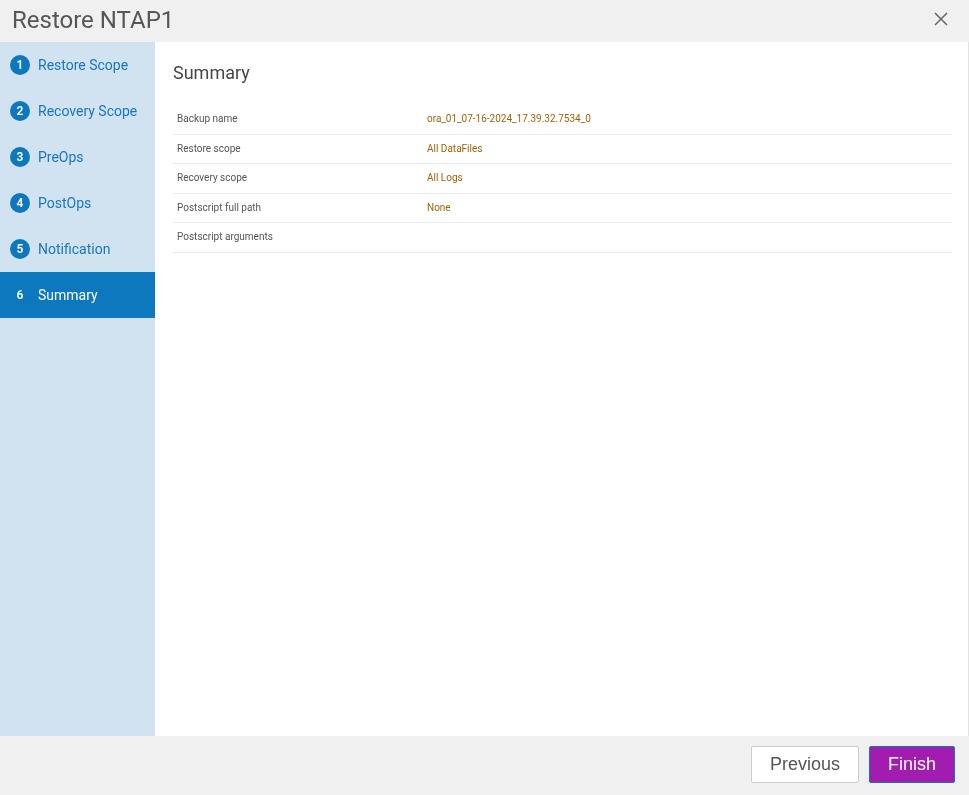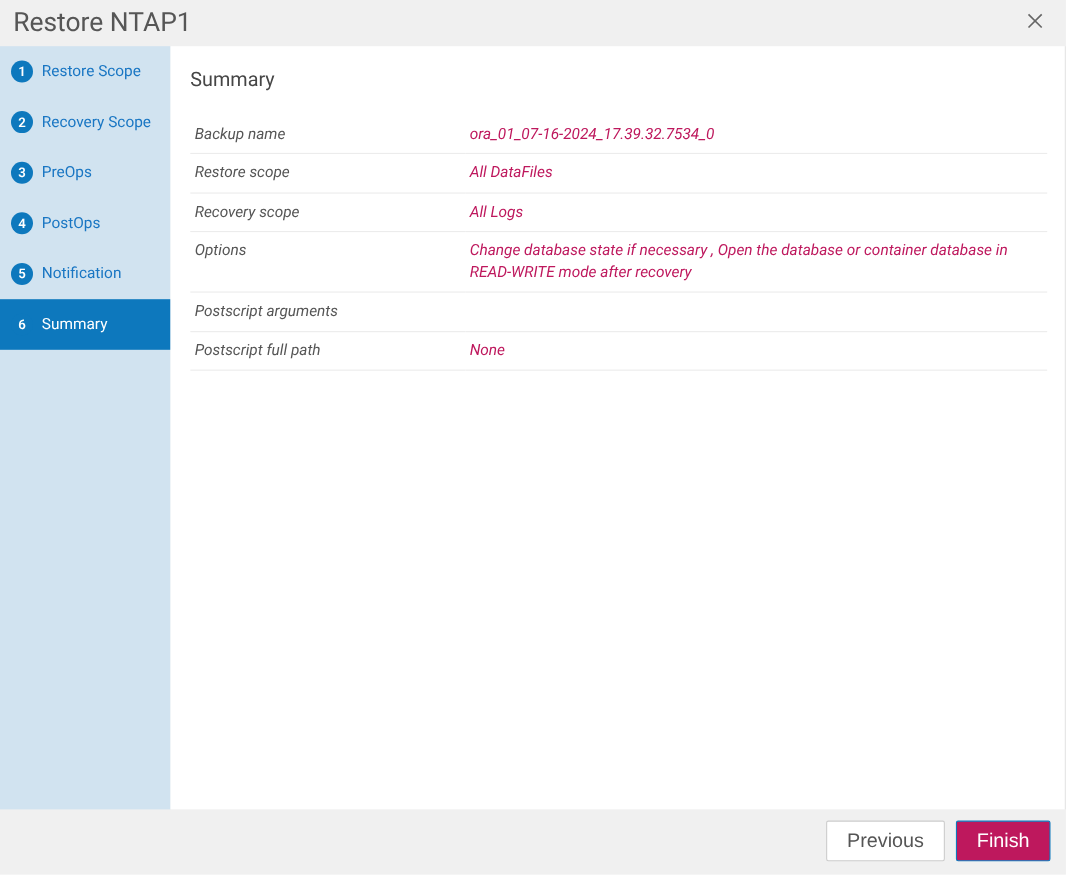--- a/index.html
+++ b/index.html
@@ -88,49 +88,48 @@
     .summary-table {
       width: 100%;
       border-collapse: collapse;
     }
     .summary-table tr {
       border-bottom: 1px solid #ececec;
     }
     .summary-table td {
       padding: 7px 4px;
       vertical-align: top;
-      font-size: 14px;
+      font-size: 10px;
       line-height: 1.45;
-      font-style: italic;
     }
     .summary-table td.label {
       width: 250px;
       color: #555;
     }
     .summary-table td.value {
-      color: #be185d;
+      color: #a16207;
     }
     .footer {
       display: flex;
       justify-content: flex-end;
       gap: 10px;
       padding: 10px 14px 12px;
       background: #f0f0f0;
     }
     .btn {
       padding: 7px 18px;
       font-size: 18px;
       border-radius: 2px;
       cursor: pointer;
       border: 1px solid #ccc;
       background: #fff;
       color: #555;
     }
     .btn-primary {
-      background: #be185d;
+      background: #a21caf;
       border-color: #0d78bd;
       color: #fff;
     }
   </style>
 </head>
 <body>
 
 <div class="header">
   <div class="header-title">Restore NTAP1</div>
   <div class="close-btn">
@@ -178,30 +177,26 @@
         </tr>
         <tr>
           <td class="label">Restore scope</td>
           <td class="value">All DataFiles</td>
         </tr>
         <tr>
           <td class="label">Recovery scope</td>
           <td class="value">All Logs</td>
         </tr>
         <tr>
-          <td class="label">Options</td>
-          <td class="value">Change database state if necessary , Open the database or container database in READ-WRITE mode after recovery</td>
+          <td class="label">Postscript full path</td>
+          <td class="value">None</td>
         </tr>
         <tr>
           <td class="label">Postscript arguments</td>
           <td class="value"></td>
-        </tr>
-        <tr>
-          <td class="label">Postscript full path</td>
-          <td class="value">None</td>
         </tr>
       </tbody>
     </table>
   </div>
 </div>
 
 <div class="footer">
   <button class="btn">Previous</button>
   <button class="btn btn-primary">Finish</button>
 </div>

